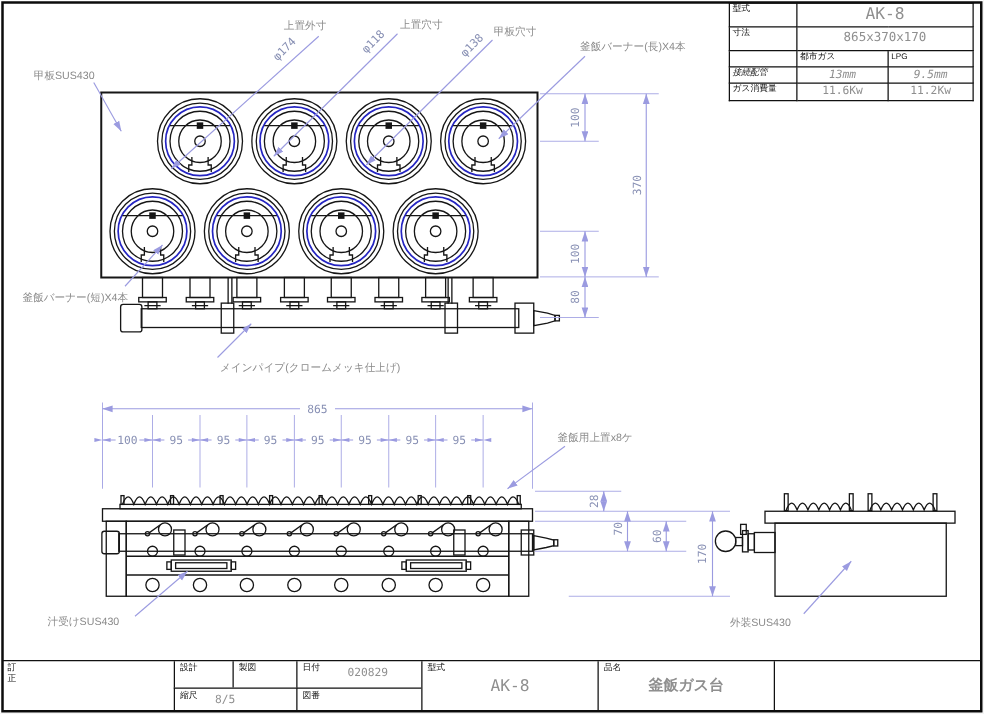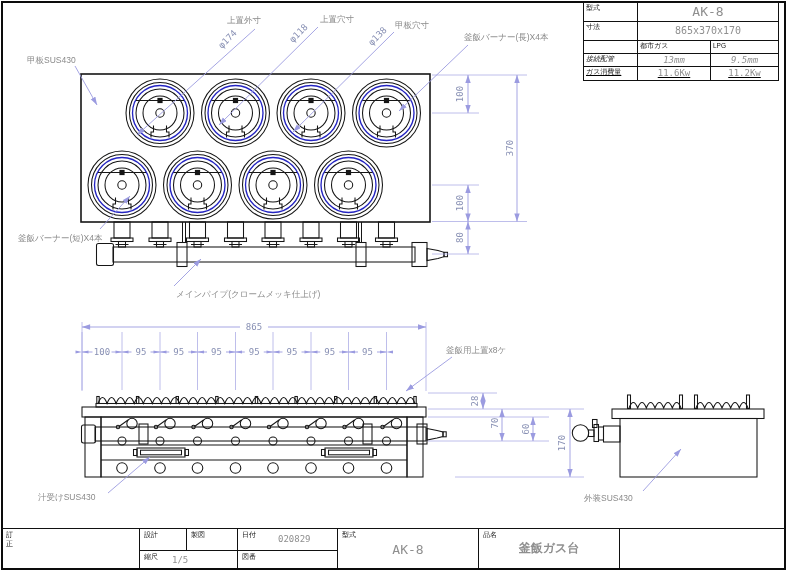--- a/index.html
+++ b/index.html
@@ -456,21 +456,21 @@
       <td>
             <span class="lab">接続配管</span>
           </td>
       <td>
             <span class="val" style="font-size:9px;line-height:12px;">13mm</span>
           </td>
       <td>
             <span class="val" style="font-size:9px;line-height:12px;">9.5mm</span>
           </td>
     </tr>
-    <tr style="height:14px;text-decoration:underline;">
+    <tr style="height:14px;">
       <td>
             <span class="lab">ガス消費量</span>
           </td>
       <td>
             <span class="val" style="font-size:9px;line-height:12px;">11.6Kw</span>
           </td>
       <td>
             <span class="val" style="font-size:9px;line-height:12px;">11.2Kw</span>
           </td>
     </tr>
@@ -487,21 +487,21 @@
     </div>
     <div class="tc" style="left:184px;top:0;width:51px;height:21px;">
       <span class="lab">製図</span>
     </div>
     <div class="tc" style="left:235px;top:0;width:100px;height:21px;">
       <span class="lab">日付</span>
       <span class="cval" style="left:40px;top:5px;font-size:9px;">020829</span>
     </div>
     <div class="tc" style="left:137px;top:21px;width:98px;height:18px;border-top:1.3px solid #111;">
       <span class="lab">縮尺</span>
-      <span class="cval" style="left:32px;top:4px;font-size:9px;">1/5</span>
+      <span class="cval" style="left:32px;top:4px;font-size:9px;">8/5</span>
     </div>
     <div class="tc" style="left:235px;top:21px;width:100px;height:18px;border-top:1.3px solid #111;">
       <span class="lab">図番</span>
     </div>
     <div class="tc" style="left:335px;top:0;width:141px;height:39px;">
       <span class="lab">型式</span>
       <span class="cval" style="left:0;right:0;top:13px;font-size:13px;text-align:center;">AK-8</span>
     </div>
     <div class="tc" style="left:476px;top:0;width:141px;height:39px;">
       <span class="lab">品名</span>

